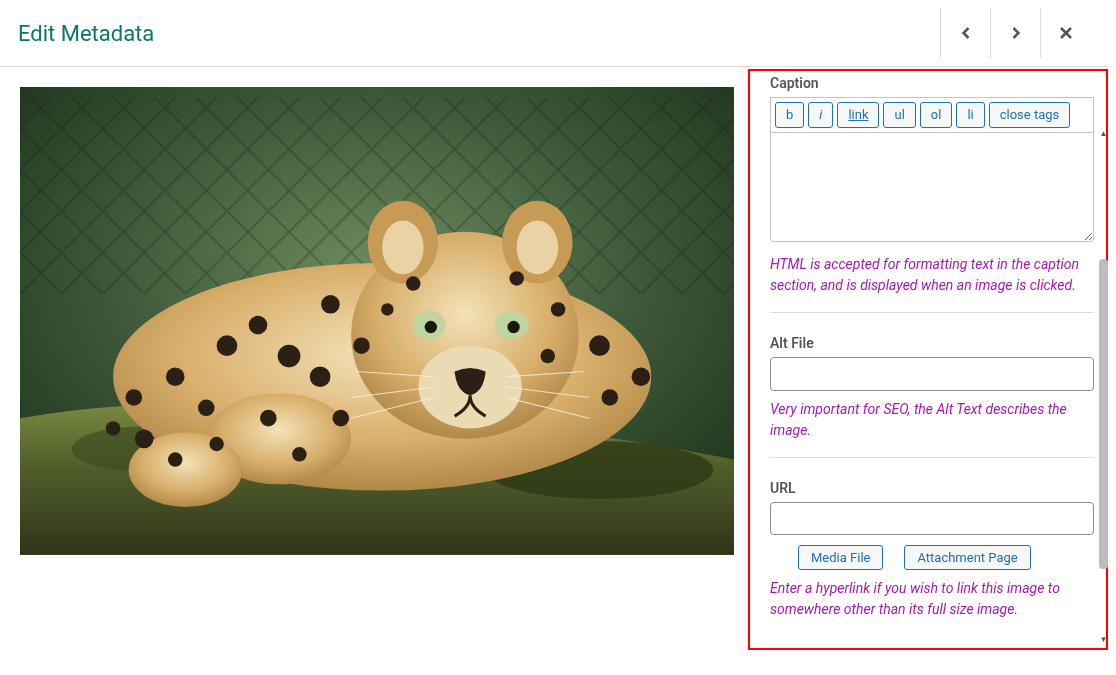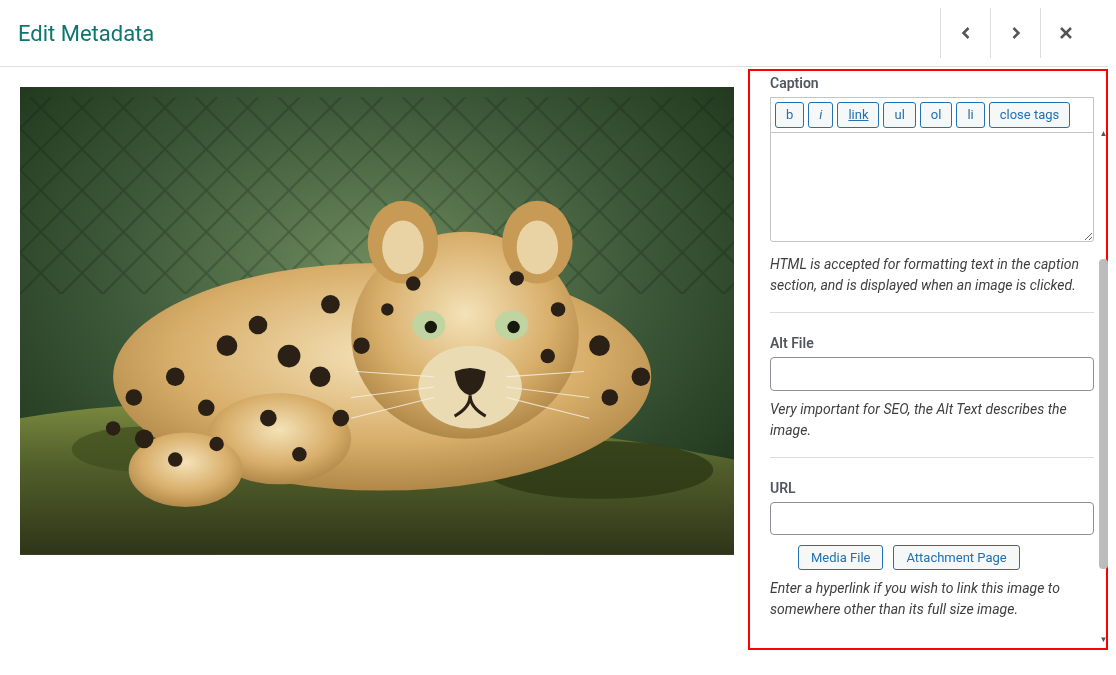--- a/index.html
+++ b/index.html
@@ -129,28 +129,28 @@
       width: 100%;
       border: 1px solid #8c8f94;
       border-radius: 4px;
       padding: 6px 8px;
       font-size: 14px;
       line-height: 1.4;
       background: #fff;
     }
     .help-text {
       font-style: italic;
-      color: #404040;
+      color: #a21caf;
       font-size: 14px;
       line-height: 1.5;
       margin-top: 8px;
     }
     .link-buttons {
       display: flex;
-      gap: 10px;
+      gap: 21px;
       margin-top: 10px;
       padding-left: 28px;
     }
     .link-btn {
       border: 1px solid #2271b1;
       color: #2271b1;
       background: #f6f7f7;
       border-radius: 3px;
       padding: 4px 12px;
       font-size: 13px;

